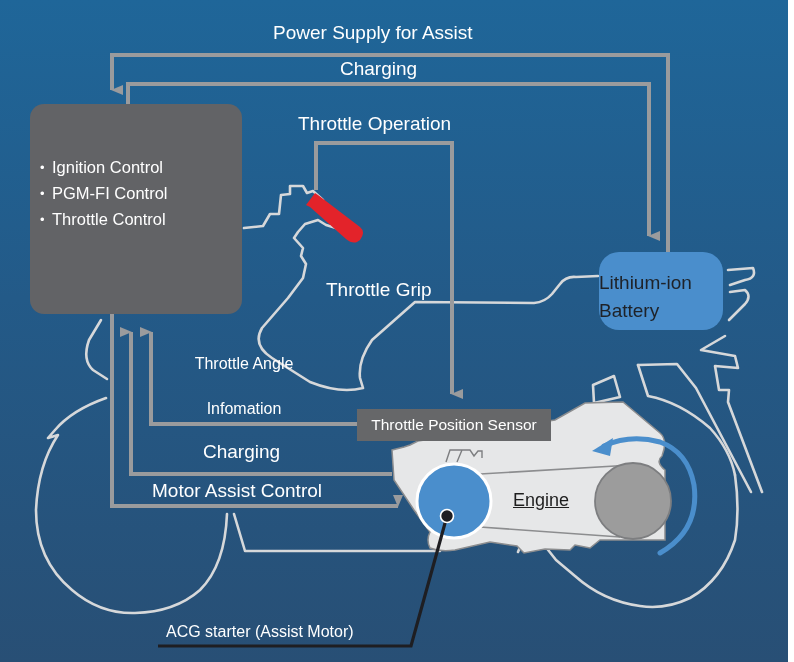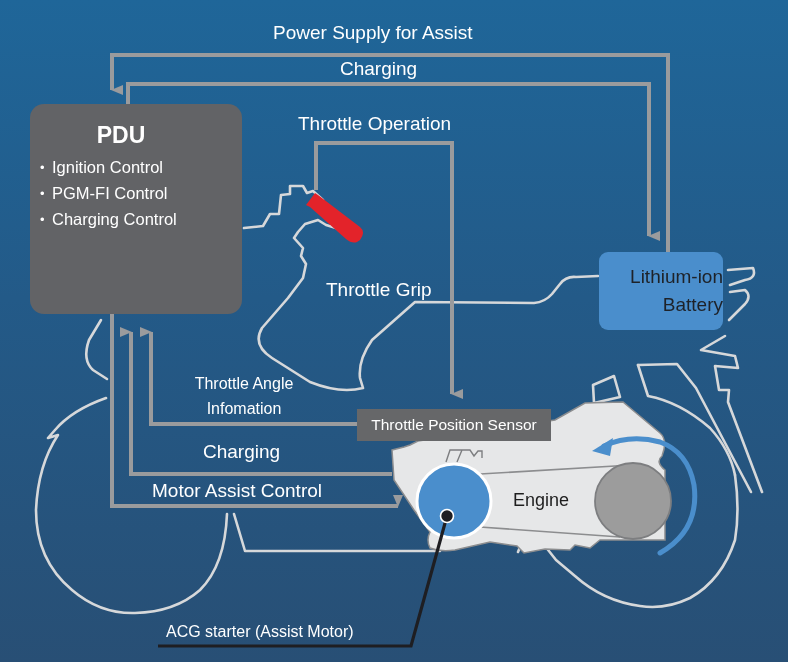--- a/index.html
+++ b/index.html
@@ -65,46 +65,47 @@
       width: 12px;
       font-size: 13px;
       vertical-align: 1px;
     }
 
     #battery {
       position: absolute;
       left: 599px; top: 252px;
       width: 124px; height: 78px;
       background: #4a8ecc;
-      border-radius: 9px;
+      border-radius: 20px;
       color: #1e2228;
       font-size: 19px;
-      text-align: right;
+      text-align: left;
       line-height: 28px;
-      padding-top: 11px;
+      padding-top: 17px;
       box-sizing: border-box;
     }
 
     #tps {
       position: absolute;
       left: 357px; top: 409px;
       width: 194px; height: 32px;
       background: #666769;
       border-radius: 0;
       color: #fff;
       font-size: 15.5px;
       text-align: center;
       line-height: 32px;
     }
 
     #engine-label {
       position: absolute;
       left: 513px; top: 490px;
       color: #1e1e1e;
       font-size: 18px;
+      text-decoration: underline;
     }
   </style>
 </head>
 <body>
 
 <div id="stage">
 
   <svg id="art" viewBox="0 0 794 662">
     <defs>
       <marker id="ah" markerWidth="10" markerHeight="12" refX="5" refY="11" orient="auto-start-reverse" markerUnits="userSpaceOnUse" viewBox="0 0 10 12">
@@ -169,31 +170,30 @@
       <polyline points="158,646 411,646 447,516" fill="none" stroke="#1e1e22" stroke-width="3.2" stroke-linejoin="miter"></polyline>
       <circle cx="447" cy="516" r="6.5" fill="#1e1e22" stroke="#ffffff" stroke-width="1.6"></circle>
     </g>
   </svg>
 
   <div class="lbl" style="left:273px; top:23px;">Power Supply for Assist</div>
   <div class="lbl" style="left:340px; top:59px;">Charging</div>
   <div class="lbl" style="left:298px; top:114px;">Throttle Operation</div>
   <div class="lbl" style="left:326px; top:245px;margin-top:35px;">Throttle Grip</div>
 
-  <div class="lbl sm center" style="left:184px; top:376px; width:120px;">Throttle Angle</div>
+  <div class="lbl sm center" style="left:184px; top:356px; width:120px;">Throttle Angle</div>
   <div class="lbl sm center" style="left:184px; top:401px; width:120px;">Infomation</div>
   <div class="lbl" style="left:203px; top:442px;">Charging</div>
   <div class="lbl" style="left:152px; top:481px;">Motor Assist Control</div>
 
   <div id="pdu">
-    <div class="title">PDU</div>
     <ul>
       <li><span class="bullet">•</span><span>Ignition Control</span></li>
       <li><span class="bullet">•</span><span>PGM-FI Control</span></li>
-      <li><span class="bullet">•</span><span>Charging Control</span></li>
+      <li><span class="bullet">•</span><span>Throttle Control</span></li>
     </ul>
   </div>
 
   <div id="battery">
     <div>Lithium-ion</div>
     <div>Battery</div>
   </div>
 
   <div id="tps">Throttle Position Sensor</div>
 

